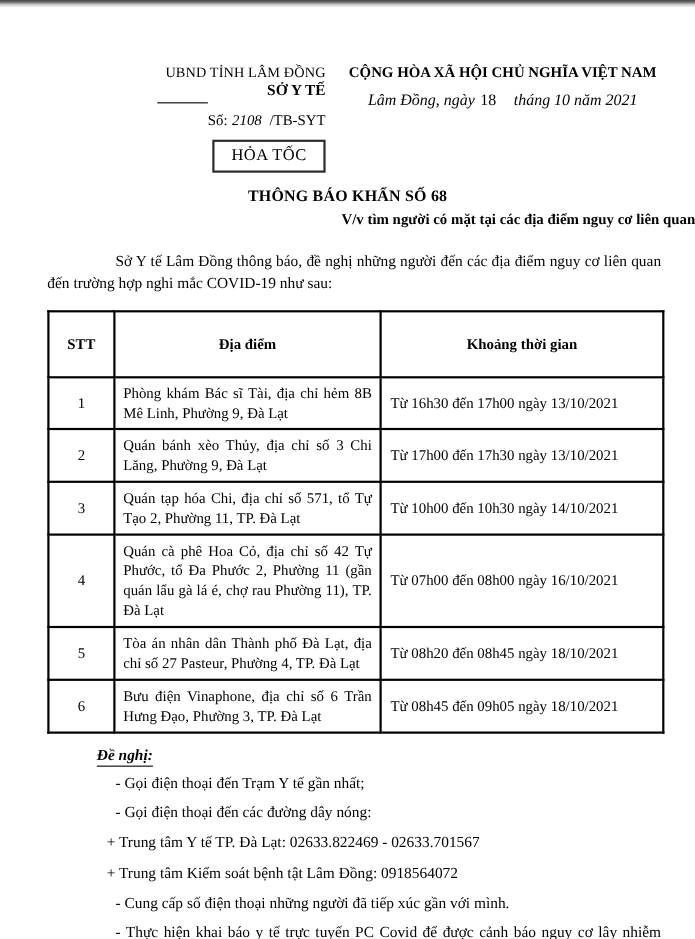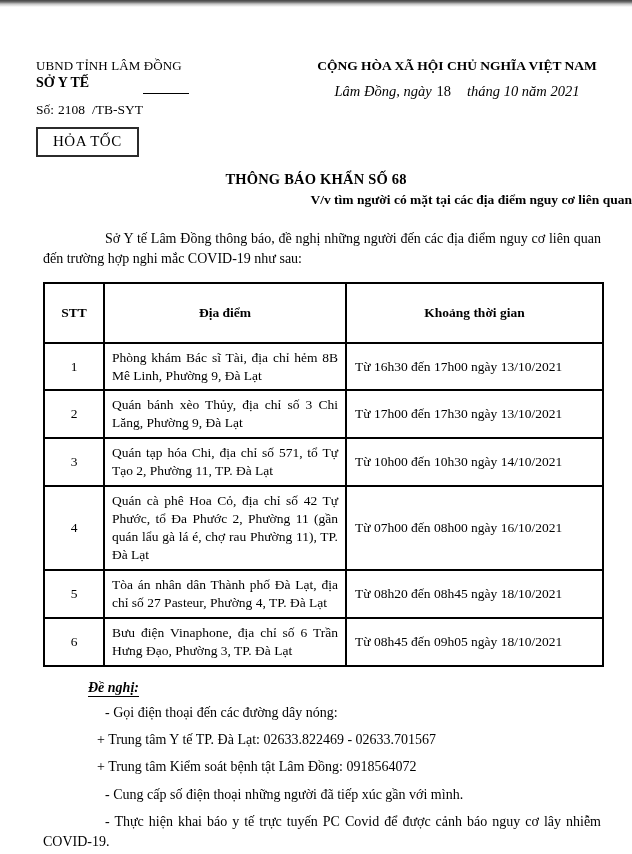--- a/index.html
+++ b/index.html
@@ -23,38 +23,38 @@
     background: linear-gradient(to bottom, #424242 0px, #6e6e6e 2px, #c6c6c6 4px, #ffffff 7px);
   }
 
   
   .doc-header {
     display: flex;
     padding-top: 51px;
   }
   .hdr-left {
     width: 296px;
-    text-align: left;
+    text-align: right;
     flex: 0 0 auto;
     padding-left: 36px;
   }
   .hdr-right {
     width: 322px;
     text-align: center;
     flex: 0 0 auto;
   }
   .org-parent { font-size: 13px; letter-spacing: .1px; }
   .org-name { font-size: 14px; font-weight: bold; margin-top: 1px; }
   .org-underline {
     width: 46px; height: 0;
     border-top: 1.5px solid #000;
     margin: 2px auto 0;
   }
   .doc-number { margin-top: 8px; font-size: 13.5px; }
-  .doc-number .num { margin: 0 7px 0 4px; }
+  .doc-number .num { margin: 0 7px 0 4px; font-style: italic; }
   .urgency-box {
     display: inline-block;
     margin-top: 9px;
     border: 2px solid #2b2b2b;
     padding: 4px 15px 5px;
     font-size: 15px;
     font-weight: normal;
     letter-spacing: .5px;
   }
   .motto-1 { font-size: 13.5px; font-weight: bold; }
@@ -210,19 +210,20 @@
         <td class="cell-loc">Bưu điện Vinaphone, địa chỉ số 6 Trần Hưng Đạo, Phường 3, TP. Đà Lạt</td>
         <td class="cell-time">Từ 08h45 đến 09h05 ngày 18/10/2021</td>
       </tr>
     </tbody>
   </table>
 
   <div class="request">
     <div class="req-heading-line">
       <span class="req-heading">Đề nghị:</span>
     </div>
+    <p class="req-item">- Gọi điện thoại đến Trạm Y tế gần nhất;</p>
     <p class="req-item">- Gọi điện thoại đến các đường dây nóng:</p>
     <p class="req-item plus">+ Trung tâm Y tế TP. Đà Lạt: 02633.822469 - 02633.701567</p>
     <p class="req-item plus">+ Trung tâm Kiểm soát bệnh tật Lâm Đồng: 0918564072</p>
     <p class="req-item">- Cung cấp số điện thoại những người đã tiếp xúc gần với mình.</p>
     <p class="req-item">- Thực hiện khai báo y tế trực tuyến PC Covid để được cảnh báo nguy cơ lây nhiễm COVID-19.</p>
   </div>
 </div>
 
 </body></html>

